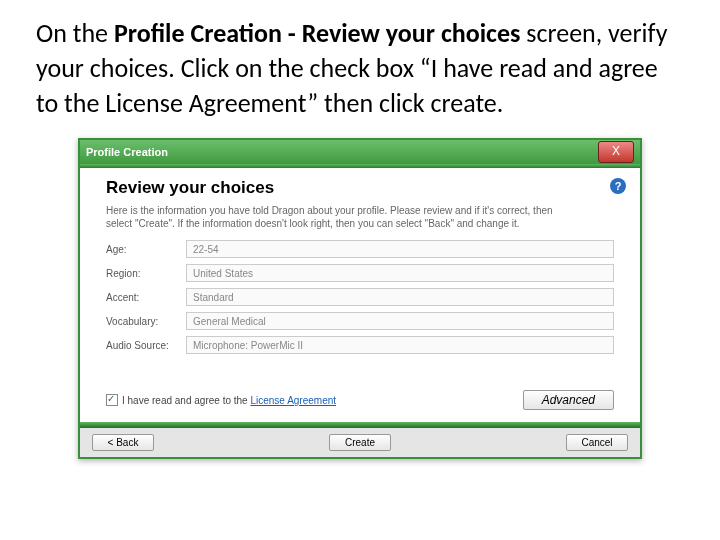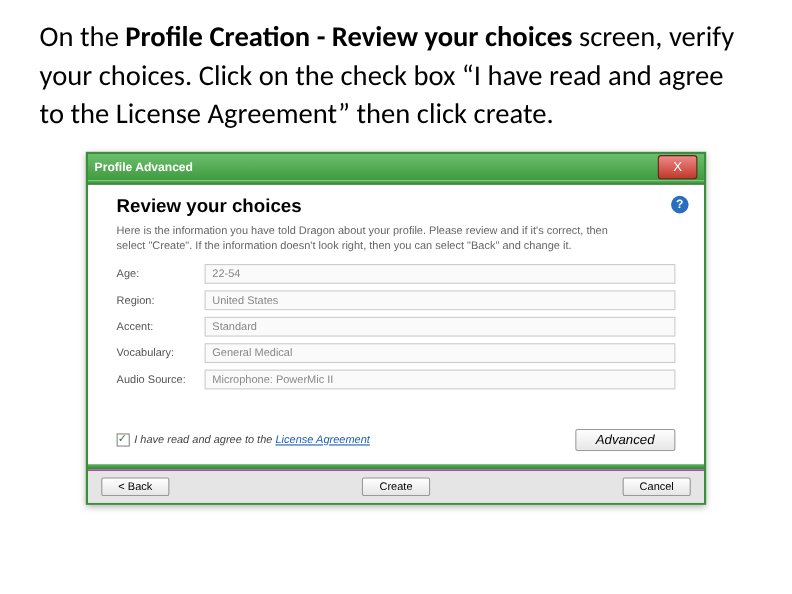--- a/index.html
+++ b/index.html
@@ -128,21 +128,20 @@
   .chk::after {
     content: "✓";
     position: absolute;
     font-size: 10px;
     color: #2d7a2d;
     top: -2px; left: 0;
   }
   .agree-text {
     font-size: 10px;
     color: #444;
-    font-style: italic;
   }
   .link {
     color: #1a5fb4;
     text-decoration: underline;
     cursor: pointer;
   }
   .adv-btn {
     padding: 2px 18px;
     font-size: 12px;
     border: 1px solid #999;
@@ -178,21 +177,21 @@
 </head>
 <body>
 
 <div class="instruction">
   <span>On the </span><b>Profile Creation - Review your choices</b><span> screen, verify your choices. Click on the check box “I have read and agree to the License Agreement” then click create.</span>
 </div>
 
 <div class="dialog-wrap">
   <div class="dialog">
     <div class="titlebar">
-      <span class="titlebar-text">Profile Advanced</span>
+      <span class="titlebar-text">Profile Creation</span>
       <div class="close-btn">X</div>
     </div>
     <div class="headerband"></div>
 
     <div class="content">
       <div class="help-icon">?</div>
       <div class="heading">Review your choices</div>
       <div class="blurb">Here is the information you have told Dragon about your profile. Please review and if it's correct, then select "Create". If the information doesn't look right, then you can select "Back" and change it.</div>
 
       <div class="field-row">

